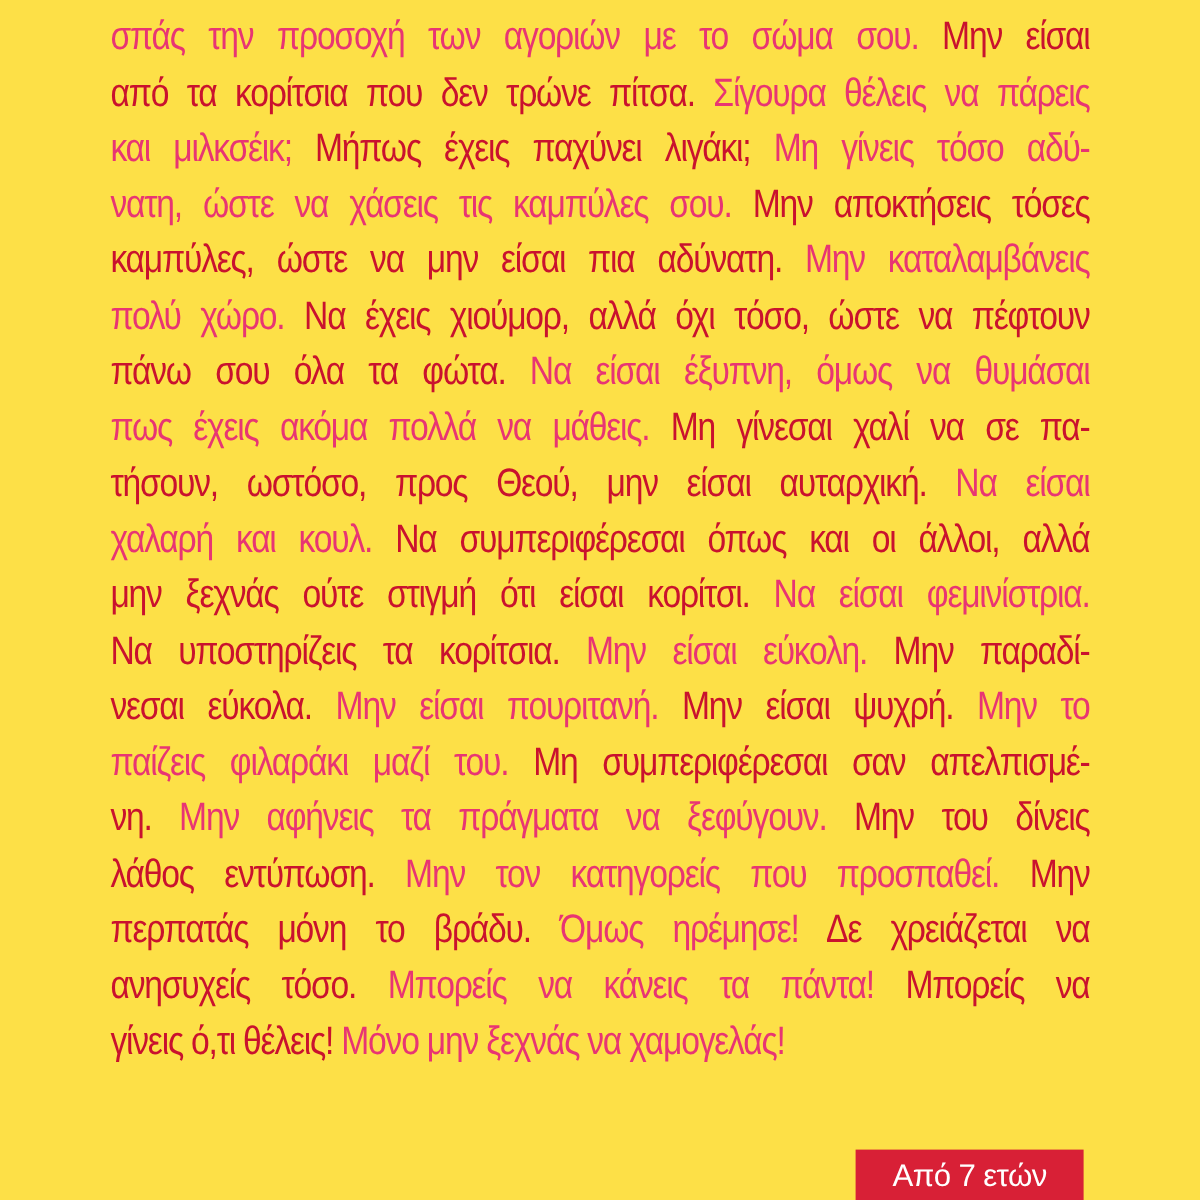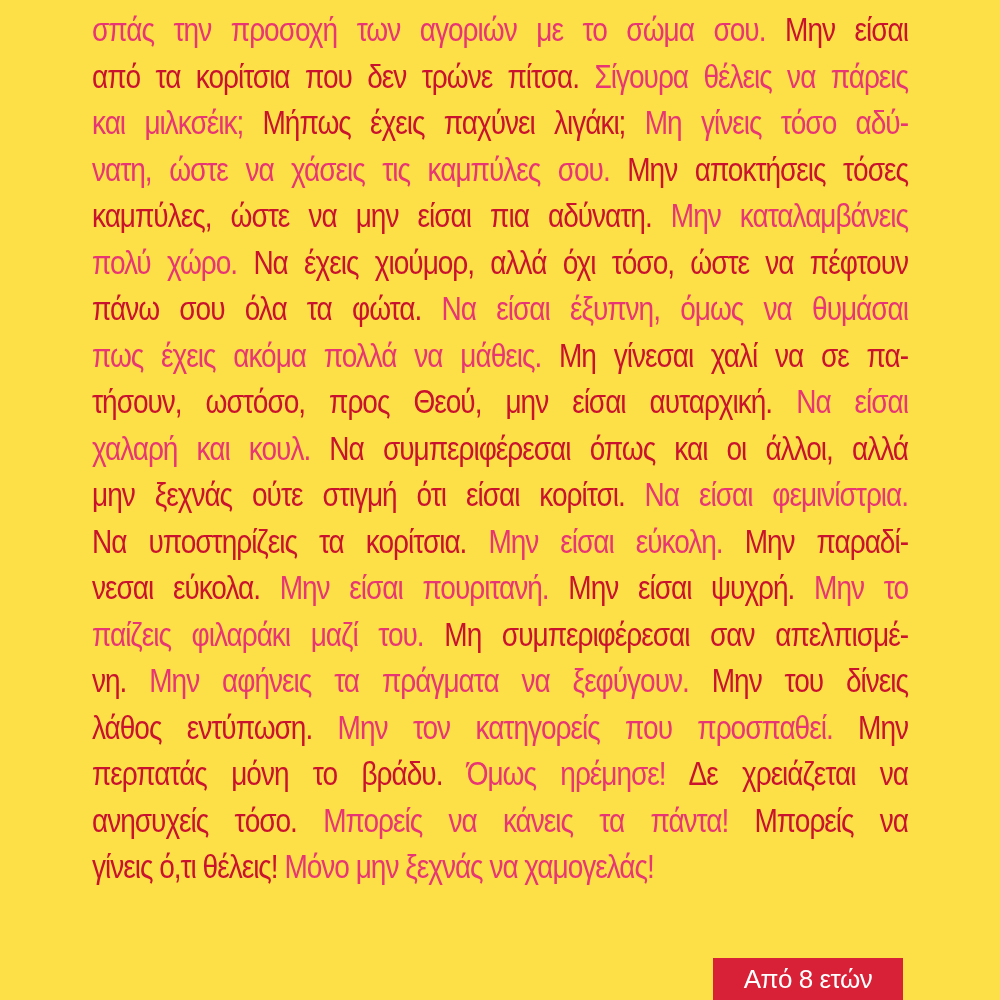--- a/index.html
+++ b/index.html
@@ -73,15 +73,15 @@
       <div class="line"><span class="seg" style="color: rgb(201, 18, 46);">Να υποστηρίζεις τα κορίτσια. </span><span class="seg" style="color: rgb(232, 53, 115);">Μην είσαι εύκολη. </span><span class="seg" style="color: rgb(201, 18, 46);">Μην παραδί-</span></div>
       <div class="line"><span class="seg" style="color: rgb(201, 18, 46);">νεσαι εύκολα. </span><span class="seg" style="color: rgb(232, 53, 115);">Μην είσαι πουριτανή. </span><span class="seg" style="color: rgb(201, 18, 46);">Μην είσαι ψυχρή. </span><span class="seg" style="color: rgb(232, 53, 115);">Μην το</span></div>
       <div class="line"><span class="seg" style="color: rgb(232, 53, 115);">παίζεις φιλαράκι μαζί του. </span><span class="seg" style="color: rgb(201, 18, 46);">Μη συμπεριφέρεσαι σαν απελπισμέ-</span></div>
       <div class="line"><span class="seg" style="color: rgb(201, 18, 46);">νη. </span><span class="seg" style="color: rgb(232, 53, 115);">Μην αφήνεις τα πράγματα να ξεφύγουν. </span><span class="seg" style="color: rgb(201, 18, 46);">Μην του δίνεις</span></div>
       <div class="line"><span class="seg" style="color: rgb(201, 18, 46);">λάθος εντύπωση. </span><span class="seg" style="color: rgb(232, 53, 115);">Μην τον κατηγορείς που προσπαθεί. </span><span class="seg" style="color: rgb(201, 18, 46);">Μην</span></div>
       <div class="line"><span class="seg" style="color: rgb(201, 18, 46);">περπατάς μόνη το βράδυ. </span><span class="seg" style="color: rgb(232, 53, 115);">Όμως ηρέμησε! </span><span class="seg" style="color: rgb(201, 18, 46);">Δε χρειάζεται να</span></div>
       <div class="line"><span class="seg" style="color: rgb(201, 18, 46);">ανησυχείς τόσο. </span><span class="seg" style="color: rgb(232, 53, 115);">Μπορείς να κάνεις τα πάντα! </span><span class="seg" style="color: rgb(201, 18, 46);">Μπορείς να</span></div>
       <div class="line last"><span class="seg" style="color: rgb(201, 18, 46);">γίνεις ό,τι θέλεις! </span><span class="seg" style="color: rgb(232, 53, 115);">Μόνο μην ξεχνάς να χαμογελάς!</span></div>
     </div>
   <div class="badge" id="age-badge" style="background: rgb(216, 32, 54); color: rgb(255, 255, 255);">
-    <span>Από 8 ετών</span>
+    <span>Από 7 ετών</span>
   </div>
 </div>
 
 </body></html>

